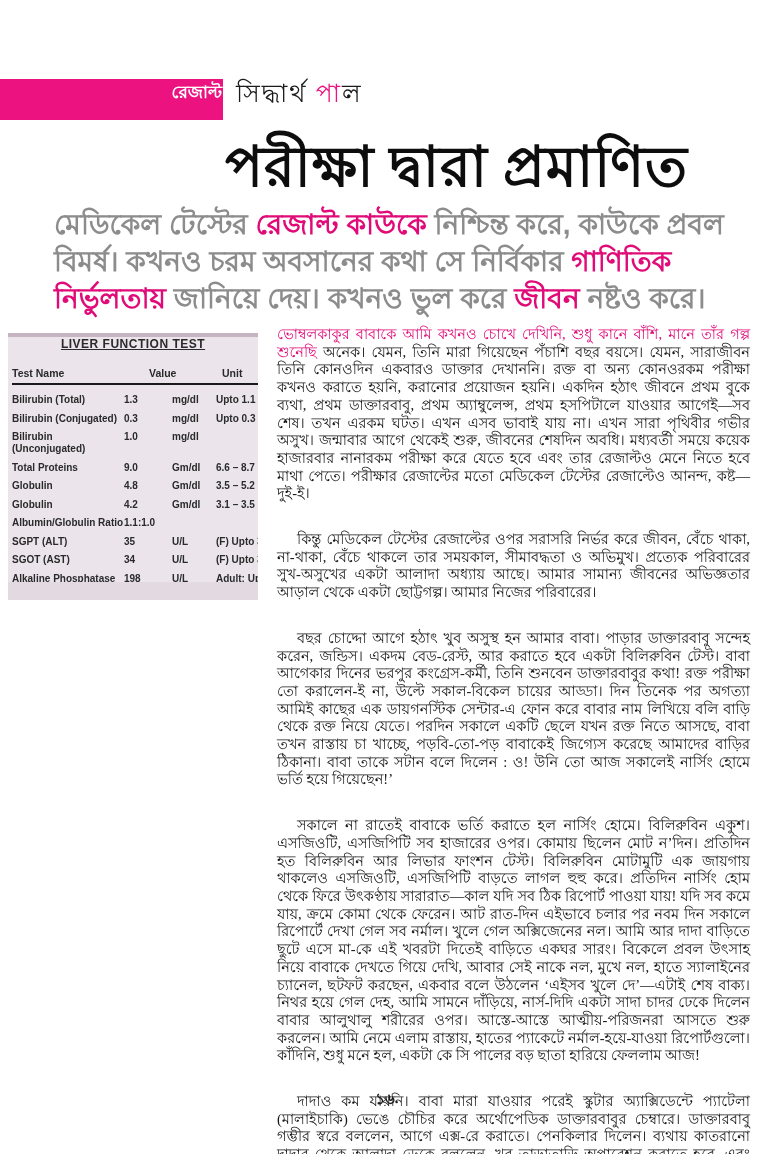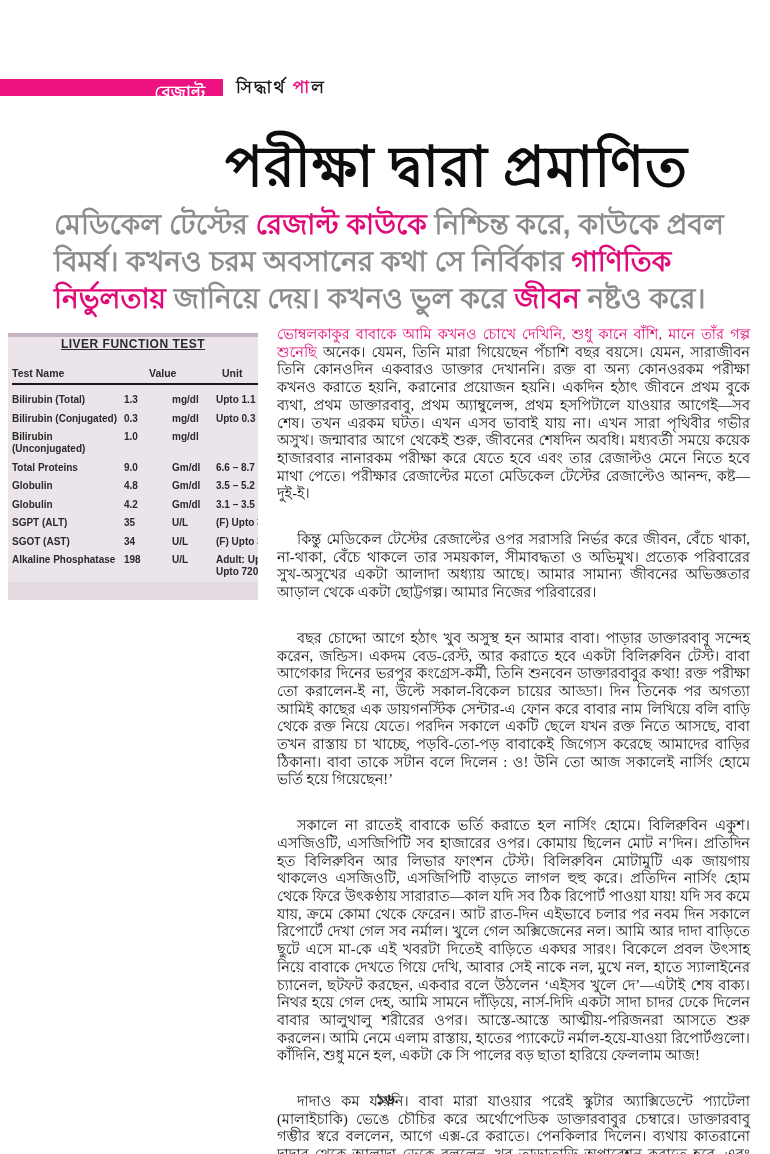--- a/index.html
+++ b/index.html
@@ -3,28 +3,28 @@
 <meta charset="utf-8">
 <style>
   html,body{margin:0;padding:0;background:#ffffff;}
   .page{
     position:relative;width:770px;height:1154px;margin:0 auto;
     background:#ffffff;overflow:hidden;
     font-family:"Liberation Serif", serif;
   }
   
   .kicker-bar{
-    position:absolute;left:0;top:79px;width:223px;height:17px;
+    position:absolute;left:0;top:79px;width:223px;height:41px;
     background:#ec1280;color:#ffffff;
     font-family:"Liberation Sans", sans-serif;font-weight:bold;font-size:17px;
-    line-height:27px;text-align:right;padding-right:18px;box-sizing:border-box;
+    line-height:27px;text-align:right;padding-right:1px;box-sizing:border-box;
   }
   .author{
     position:absolute;left:236px;top:74px;
-    font-size:17px;font-weight:bold;color:#1a1a1a;letter-spacing:2px;
+    font-size:25px;font-weight:normal;color:#1a1a1a;letter-spacing:2px;
     white-space:nowrap;
   }
   .author .mag{color:#ec1280;}
   .headline{
     position:absolute;left:225px;top:124px;
     font-size:56px;font-weight:bold;color:#0d0d0d;white-space:nowrap;
     letter-spacing:1px;
     text-align:center;
   }
   
@@ -130,20 +130,26 @@
         <span class="c-unit">Gm/dl</span>
         <span class="c-ref">3.5 – 5.2</span>
       </div>
       <div class="lr-row">
         <span class="c-name">Globulin</span>
         <span class="c-val">4.2</span>
         <span class="c-unit">Gm/dl</span>
         <span class="c-ref">3.1 – 3.5</span>
       </div>
       <div class="lr-row">
+        <span class="c-name">Albumin/Globulin Ratio</span>
+        <span class="c-val">1.1:1.0</span>
+        <span class="c-unit"></span>
+        <span class="c-ref"></span>
+      </div>
+      <div class="lr-row">
         <span class="c-name">SGPT (ALT)</span>
         <span class="c-val">35</span>
         <span class="c-unit">U/L</span>
         <span class="c-ref">(F) Upto 32;</span>
       </div>
       <div class="lr-row">
         <span class="c-name">SGOT (AST)</span>
         <span class="c-val">34</span>
         <span class="c-unit">U/L</span>
         <span class="c-ref">(F) Upto 31;</span>

